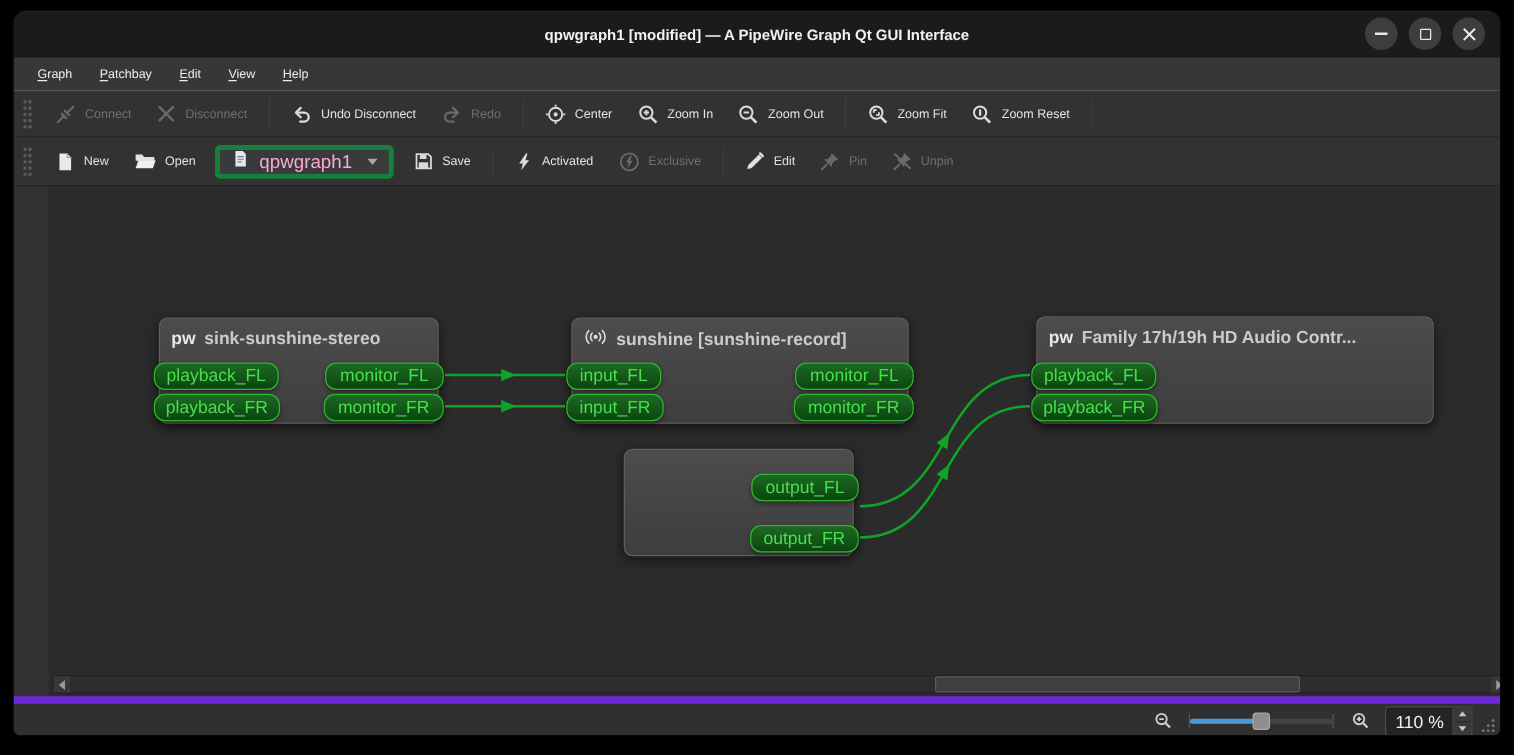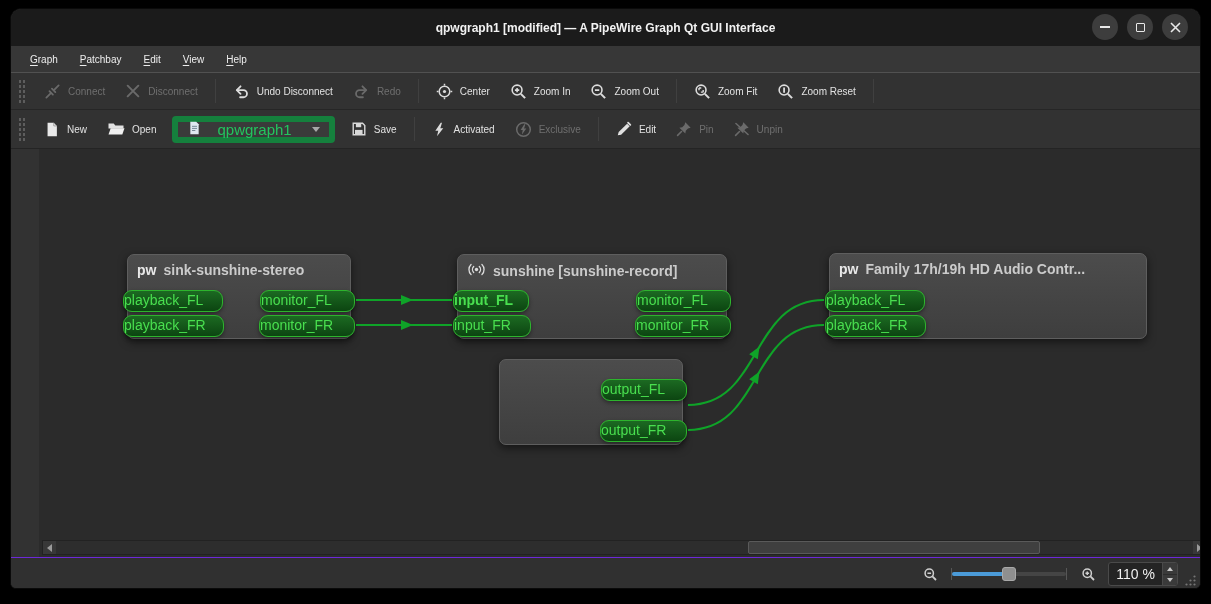--- a/index.html
+++ b/index.html
@@ -30,47 +30,47 @@
   .toolbar1{height:38px;border-top:1px solid #515151;border-bottom:1px solid #262626;}
   .toolbar2{height:39px;border-bottom:1px solid #242424;}
   .thandle{width:8px;height:24px;margin:0 8px 0 5px;
     background-image:radial-gradient(#5d5d5d 1px,transparent 1.3px);background-size:4px 5px;}
   .tbtn{display:flex;align-items:center;gap:7px;padding:0 10px;height:30px;border-radius:4px;
     color:#e2e2e2;font-size:10px;white-space:nowrap;}
   .tbtn .icon{display:inline-flex;color:#dcdcdc;}
   .tbtn.disabled{color:#6f6f6f;}
   .tbtn.disabled .icon{color:#6a6a6a;}
   .tsep{width:1px;height:24px;background:#252525;border-right:1px solid #404040;margin:0 7px;}
-  .combo{display:flex;align-items:center;gap:15px;height:27px;padding:0 9px;margin:0 6px;
-    background:#3a3a3a;border:6px solid #15803d;border-radius:4px;color:#22c55e;font-size:15px;}
+  .combo{display:flex;align-items:center;gap:7px;height:27px;padding:0 9px;margin:0 6px;
+    background:#3a3a3a;border:4px solid #15803d;border-radius:4px;color:#f9a8d4;font-size:15px;}
   .combo .arrow{width:0;height:0;border-left:4px solid transparent;border-right:4px solid transparent;border-top:5px solid #a8a8a8;margin-left:5px;}
   
   .canvas{position:relative;width:100%;height:408px;background:#2b2b2b;overflow:hidden;margin-left:28px;}
   .node{position:absolute;background:linear-gradient(180deg,#4c4c4c,#3e3e3e);
     border:1px solid #5e5e5e;border-radius:7px;box-shadow:0 3px 9px rgba(0,0,0,.55);z-index:2;}
   .node-header{display:flex;align-items:center;gap:7px;padding:7px 9px;color:#cbcbcb;
     font-weight:bold;font-size:14px;white-space:nowrap;overflow:hidden;}
   .pwico{font-weight:bold;font-size:14px;color:#e8e8e8;letter-spacing:0;}
-  .port{position:absolute;height:22px;line-height:19px;
+  .port{position:absolute;height:22px;line-height:19px;text-align:center;
     border:1.5px solid #2db42d;border-radius:9px;
     background:linear-gradient(180deg,#1c6a22,#0c4511);
     color:#49df4f;font-size:14px;box-shadow:0 2px 4px rgba(0,0,0,.4);z-index:4;white-space:nowrap;}
   .links{position:absolute;left:0;top:0;z-index:3;pointer-events:none;}
   
   .hscroll{position:absolute;left:3px;right:21px;bottom:2px;height:15px;background:#2d2d2d;border:1px solid #222;display:block;}
   .vscroll{position:absolute;top:3px;bottom:21px;right:3px;width:15px;background:#2d2d2d;border:1px solid #222;}
   .sbtn{position:absolute;width:13px;height:13px;background:#383838;display:flex;align-items:center;justify-content:center;}
   .tri-l{width:0;height:0;border-top:4px solid transparent;border-bottom:4px solid transparent;border-right:5px solid #9a9a9a;}
   .tri-r{width:0;height:0;border-top:4px solid transparent;border-bottom:4px solid transparent;border-left:5px solid #9a9a9a;}
   .tri-u{width:0;height:0;border-left:4px solid transparent;border-right:4px solid transparent;border-bottom:5px solid #9a9a9a;}
   .tri-d{width:0;height:0;border-left:4px solid transparent;border-right:4px solid transparent;border-top:5px solid #9a9a9a;}
   .hthumb{position:absolute;top:0;height:13px;left:705px;width:292px;background:#3f3f3f;border:1px solid #5a5a5a;border-radius:2px;}
   .vthumb{position:absolute;left:0;width:13px;top:15px;height:92px;background:#3f3f3f;border:1px solid #5a5a5a;border-radius:2px;}
   
-  .statusbar{height:33px;background:#303030;border-top:1px solid #6d28d9;display:flex;align-items:center;justify-content:flex-end;gap:8px;padding-right:22px;position:relative;}
+  .statusbar{height:33px;background:#303030;border-top:6px solid #6d28d9;display:flex;align-items:center;justify-content:flex-end;gap:8px;padding-right:22px;position:relative;}
   .zbtn{width:24px;height:22px;display:flex;align-items:center;justify-content:center;color:#cfcfcf;border-radius:3px;}
   .slider{position:relative;width:118px;height:18px;}
   .slider .track{position:absolute;left:2px;right:2px;top:7px;height:4px;background:#454545;border-radius:2px;}
   .slider .fill{position:absolute;left:2px;top:7px;height:4px;width:56px;background:#4b9bd8;border-radius:2px;}
   .slider .tick{position:absolute;top:3px;height:12px;width:1px;background:#565656;}
   .slider .handle{position:absolute;left:52px;top:2px;width:14px;height:14px;background:#8f8f8f;border:1px solid #a9a9a9;border-radius:3px;}
   .spin{display:flex;align-items:center;height:24px;background:#242424;border:1px solid #4a4a4a;border-radius:3px;overflow:hidden;}
   .spin .val{color:#f0f0f0;font-size:14px;padding:0 7px;min-width:46px;text-align:right;}
   .spin .updown{display:flex;flex-direction:column;width:15px;border-left:1px solid #4a4a4a;}
   .spin .cell{height:11px;background:#3a3a3a;display:flex;align-items:center;justify-content:center;}
@@ -312,21 +312,21 @@
       <div class="node-header">
         <span><svg width="19" height="15" viewBox="0 0 20 16" fill="none" stroke="#dcdcdc" stroke-width="1.4" stroke-linecap="round">
               <circle cx="10" cy="8" r="1.8" fill="#dcdcdc" stroke="none"></circle>
               <path d="M7,4.8 a4.6,4.6 0 0 0 0,6.4"></path>
               <path d="M13,4.8 a4.6,4.6 0 0 1 0,6.4"></path>
               <path d="M4.2,2.6 a7.6,7.6 0 0 0 0,10.8"></path>
               <path d="M15.8,2.6 a7.6,7.6 0 0 1 0,10.8"></path>
             </svg></span>
         <span>sunshine [sunshine-record]</span>
       </div>
-      <div class="port" style="left:-5px;top:35px;width:76px;font-weight:bold;">input_FL</div>
+      <div class="port" style="left:-5px;top:35px;width:76px;">input_FL</div>
       <div class="port" style="left:-5px;top:60px;width:78px;">input_FR</div>
       <div class="port" style="right:-5px;top:35px;width:95px;">monitor_FL</div>
       <div class="port" style="right:-5px;top:60px;width:96px;">monitor_FR</div>
     </div>
 
     <div class="node" style="left:790px;top:104px;width:318px;height:86px;">
       <div class="node-header">
         <span class="pwico">pw</span>
         <span>Family 17h/19h HD Audio Contr...</span>
       </div>

